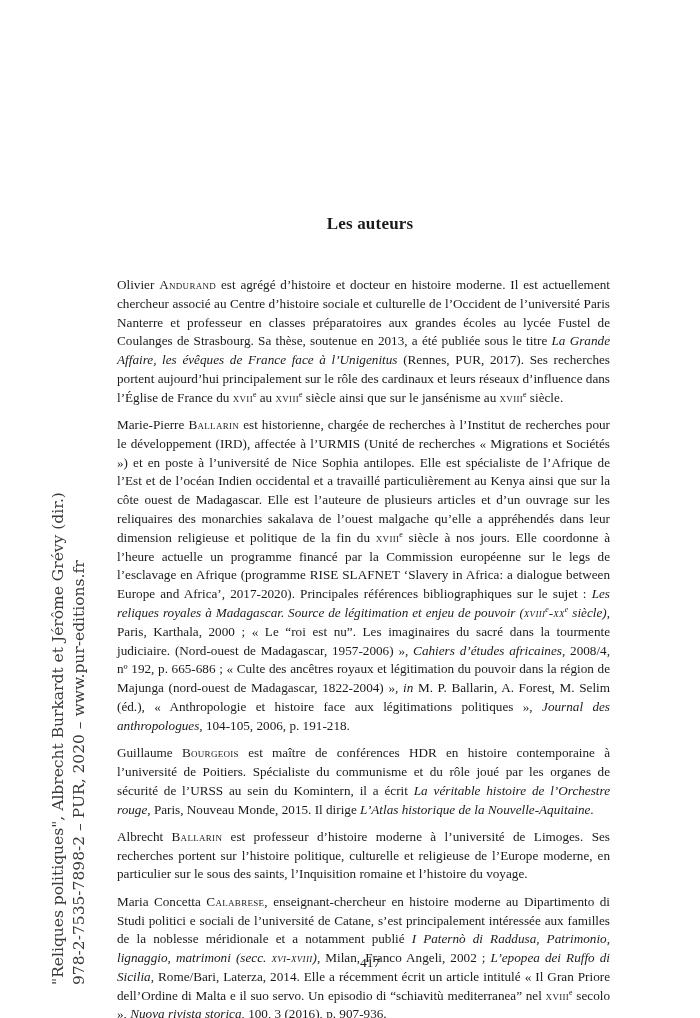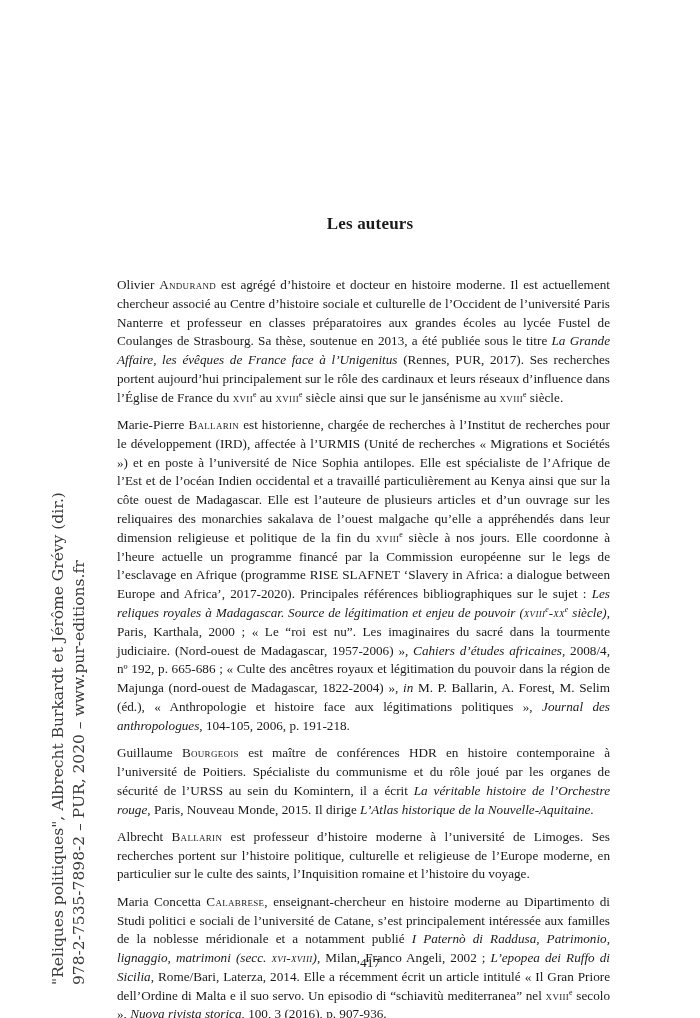--- a/index.html
+++ b/index.html
@@ -30,21 +30,21 @@
 </style>
 </head>
 <body>
 
 <h1 class="page-title" style="margin:0;">Les auteurs</h1>
 
 <div class="content" id="bios">
     <p class="bio"><span>Olivier </span><span class="sc">Andurand</span><span> est agrégé d’histoire et docteur en histoire moderne. Il est actuellement chercheur associé au Centre d’histoire sociale et culturelle de l’Occident de l’université Paris Nanterre et professeur en classes préparatoires aux grandes écoles au lycée Fustel de Coulanges de Strasbourg. Sa thèse, soutenue en 2013, a été publiée sous le titre </span><span class="it">La Grande Affaire, les évêques de France face à l’Unigenitus</span><span> (Rennes, PUR, 2017). Ses recherches portent aujourd’hui principalement sur le rôle des cardinaux et leurs réseaux d’influence dans l’Église de France du </span><span class="sc">xvii</span><sup style="font-size: 0.6em; line-height: 0;">e</sup><span> au </span><span class="sc">xviii</span><sup style="font-size: 0.6em; line-height: 0;">e</sup><span> siècle ainsi que sur le jansénisme au </span><span class="sc">xviii</span><sup style="font-size: 0.6em; line-height: 0;">e</sup><span> siècle.</span></p>
     <p class="bio"><span>Marie-Pierre </span><span class="sc">Ballarin</span><span> est historienne, chargée de recherches à l’Institut de recherches pour le développement (IRD), affectée à l’URMIS (Unité de recherches « Migrations et Sociétés ») et en poste à l’université de Nice Sophia antilopes. Elle est spécialiste de l’Afrique de l’Est et de l’océan Indien occidental et a travaillé particulièrement au Kenya ainsi que sur la côte ouest de Madagascar. Elle est l’auteure de plusieurs articles et d’un ouvrage sur les reliquaires des monarchies sakalava de l’ouest malgache qu’elle a appréhendés dans leur dimension religieuse et politique de la fin du </span><span class="sc">xviii</span><sup style="font-size: 0.6em; line-height: 0;">e</sup><span> siècle à nos jours. Elle coordonne à l’heure actuelle un programme financé par la Commission européenne sur le legs de l’esclavage en Afrique (programme RISE SLAFNET ‘Slavery in Africa: a dialogue between Europe and Africa’, 2017-2020). Principales références bibliographiques sur le sujet : </span><span class="it">Les reliques royales à Madagascar. Source de légitimation et enjeu de pouvoir (</span><span class="it sc">xviii</span><sup class="it" style="font-size: 0.6em; line-height: 0; font-style: italic;">e</sup><span class="it">-</span><span class="it sc">xx</span><sup class="it" style="font-size: 0.6em; line-height: 0; font-style: italic;">e</sup><span class="it"> siècle)</span><span>, Paris, Karthala, 2000 ; « Le “roi est nu”. Les imaginaires du sacré dans la tourmente judiciaire. (Nord-ouest de Madagascar, 1957-2006) », </span><span class="it">Cahiers d’études africaines</span><span>, 2008/4, nº 192, p. 665-686 ; « Culte des ancêtres royaux et légitimation du pouvoir dans la région de Majunga (nord-ouest de Madagascar, 1822-2004) », </span><span class="it">in</span><span> M. P. Ballarin, A. Forest, M. Selim (éd.), « Anthropologie et histoire face aux légitimations politiques », </span><span class="it">Journal des anthropologues</span><span>, 104-105, 2006, p. 191-218.</span></p>
     <p class="bio"><span>Guillaume </span><span class="sc">Bourgeois</span><span> est maître de conférences HDR en histoire contemporaine à l’université de Poitiers. Spécialiste du communisme et du rôle joué par les organes de sécurité de l’URSS au sein du Komintern, il a écrit </span><span class="it">La véritable histoire de l’Orchestre rouge</span><span>, Paris, Nouveau Monde, 2015. Il dirige </span><span class="it">L’Atlas historique de la Nouvelle-Aquitaine</span><span>.</span></p>
-    <p class="bio"><span>Albrecht </span><span class="sc">Ballarin</span><span> est professeur d’histoire moderne à l’université de Limoges. Ses recherches portent sur l’histoire politique, culturelle et religieuse de l’Europe moderne, en particulier sur le culte des saints, l’Inquisition romaine et l’histoire du voyage.</span></p>
+    <p class="bio"><span>Albrecht </span><span class="sc">Ballarin</span><span> est professeur d’histoire moderne à l’université de Limoges. Ses recherches portent sur l’histoire politique, culturelle et religieuse de l’Europe moderne, en particulier sur le sous des saints, l’Inquisition romaine et l’histoire du voyage.</span></p>
     <p class="bio"><span>Maria Concetta </span><span class="sc">Calabrese</span><span>, enseignant-chercheur en histoire moderne au Dipartimento di Studi politici e sociali de l’université de Catane, s’est principalement intéressée aux familles de la noblesse méridionale et a notamment publié </span><span class="it">I Paternò di Raddusa, Patrimonio, lignaggio, matrimoni (secc. </span><span class="it sc">xvi-xviii</span><span class="it">)</span><span>, Milan, Franco Angeli, 2002 ; </span><span class="it">L’epopea dei Ruffo di Sicilia</span><span>, Rome/Bari, Laterza, 2014. Elle a récemment écrit un article intitulé « Il Gran Priore dell’Ordine di Malta e il suo servo. Un episodio di “schiavitù mediterranea” nel </span><span class="sc">xviii</span><sup style="font-size: 0.6em; line-height: 0;">e</sup><span> secolo », </span><span class="it">Nuova rivista storica</span><span>, 100, 3 (2016), p. 907-936.</span></p>
   </div>
 
 <div class="page-number">417</div>
 
 <div class="side">
   <div>"Reliques politiques", Albrecht Burkardt et Jérôme Grévy (dir.)</div>
   <div>978-2-7535-7898-2 – PUR, 2020 – www.pur-editions.fr</div>
 </div>
 

